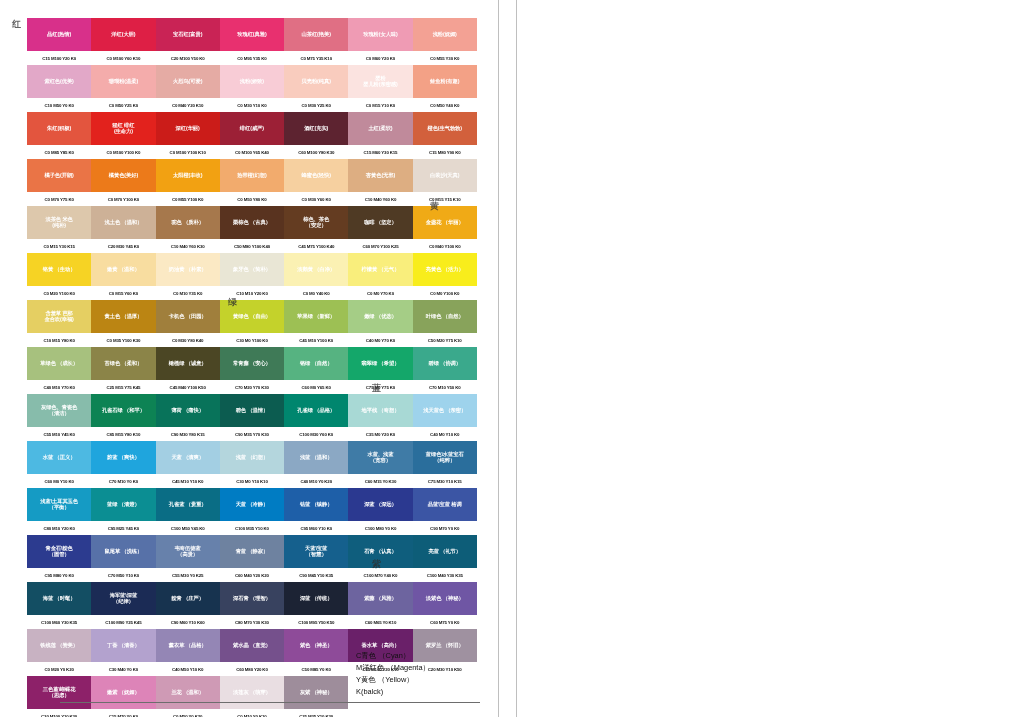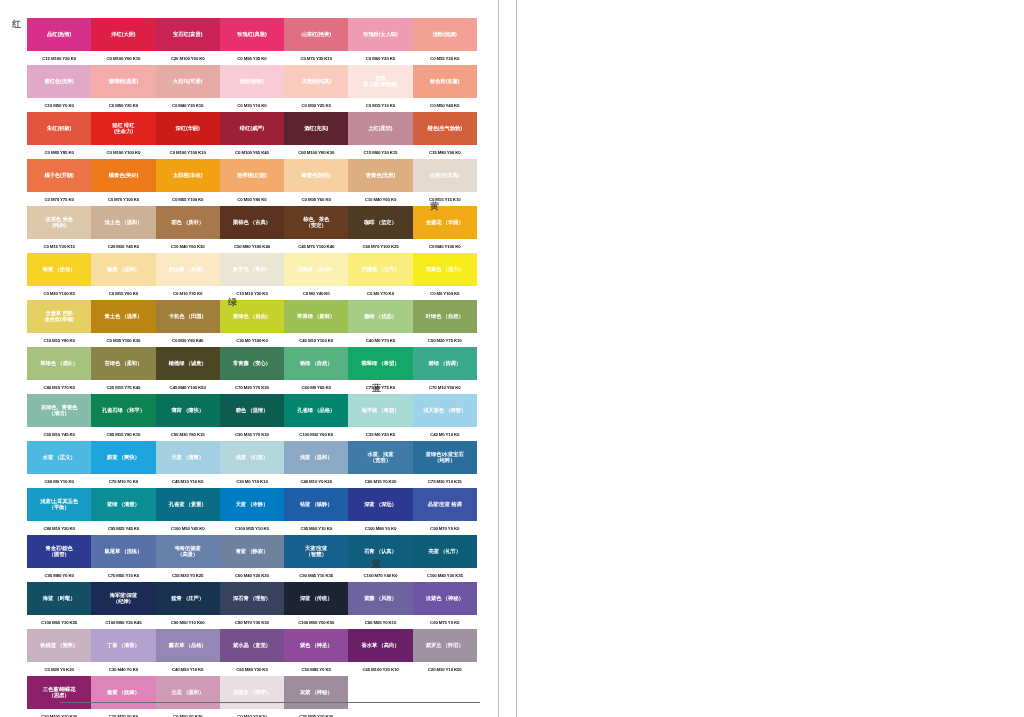--- a/index.html
+++ b/index.html
@@ -710,20 +710,26 @@
           </div>
           <div class="ncell">
             <div class="nswatch" style="background: transparent;">
               <span class="nname" style="color: rgb(255, 255, 255);"></span>
             </div>
             <div class="ncode"></div>
           </div>
         </div>
       </div>
 
+    <div id="legend">
+      <div>C青色 （Cyan）</div>
+      <div>M洋红色 （Magenta）</div>
+      <div>Y黄色 （Yellow）</div>
+      <div>K(balck)</div>
+    </div>
 
     <div class="page-foot-rule" id="rule-left"></div>
   <div class="chmark" style="left: 12px; top: 18px;">红</div>
       <div class="chmark" style="left: 430px; top: 200px;">黄</div>
       <div class="chmark" style="left: 228px; top: 296px;">绿</div>
       <div class="chmark" style="left: 372px; top: 382px;">蓝</div>
       <div class="chmark" style="left: 372px; top: 558px;">紫</div>
     </div>
 
   <div class="page" id="page-right">

